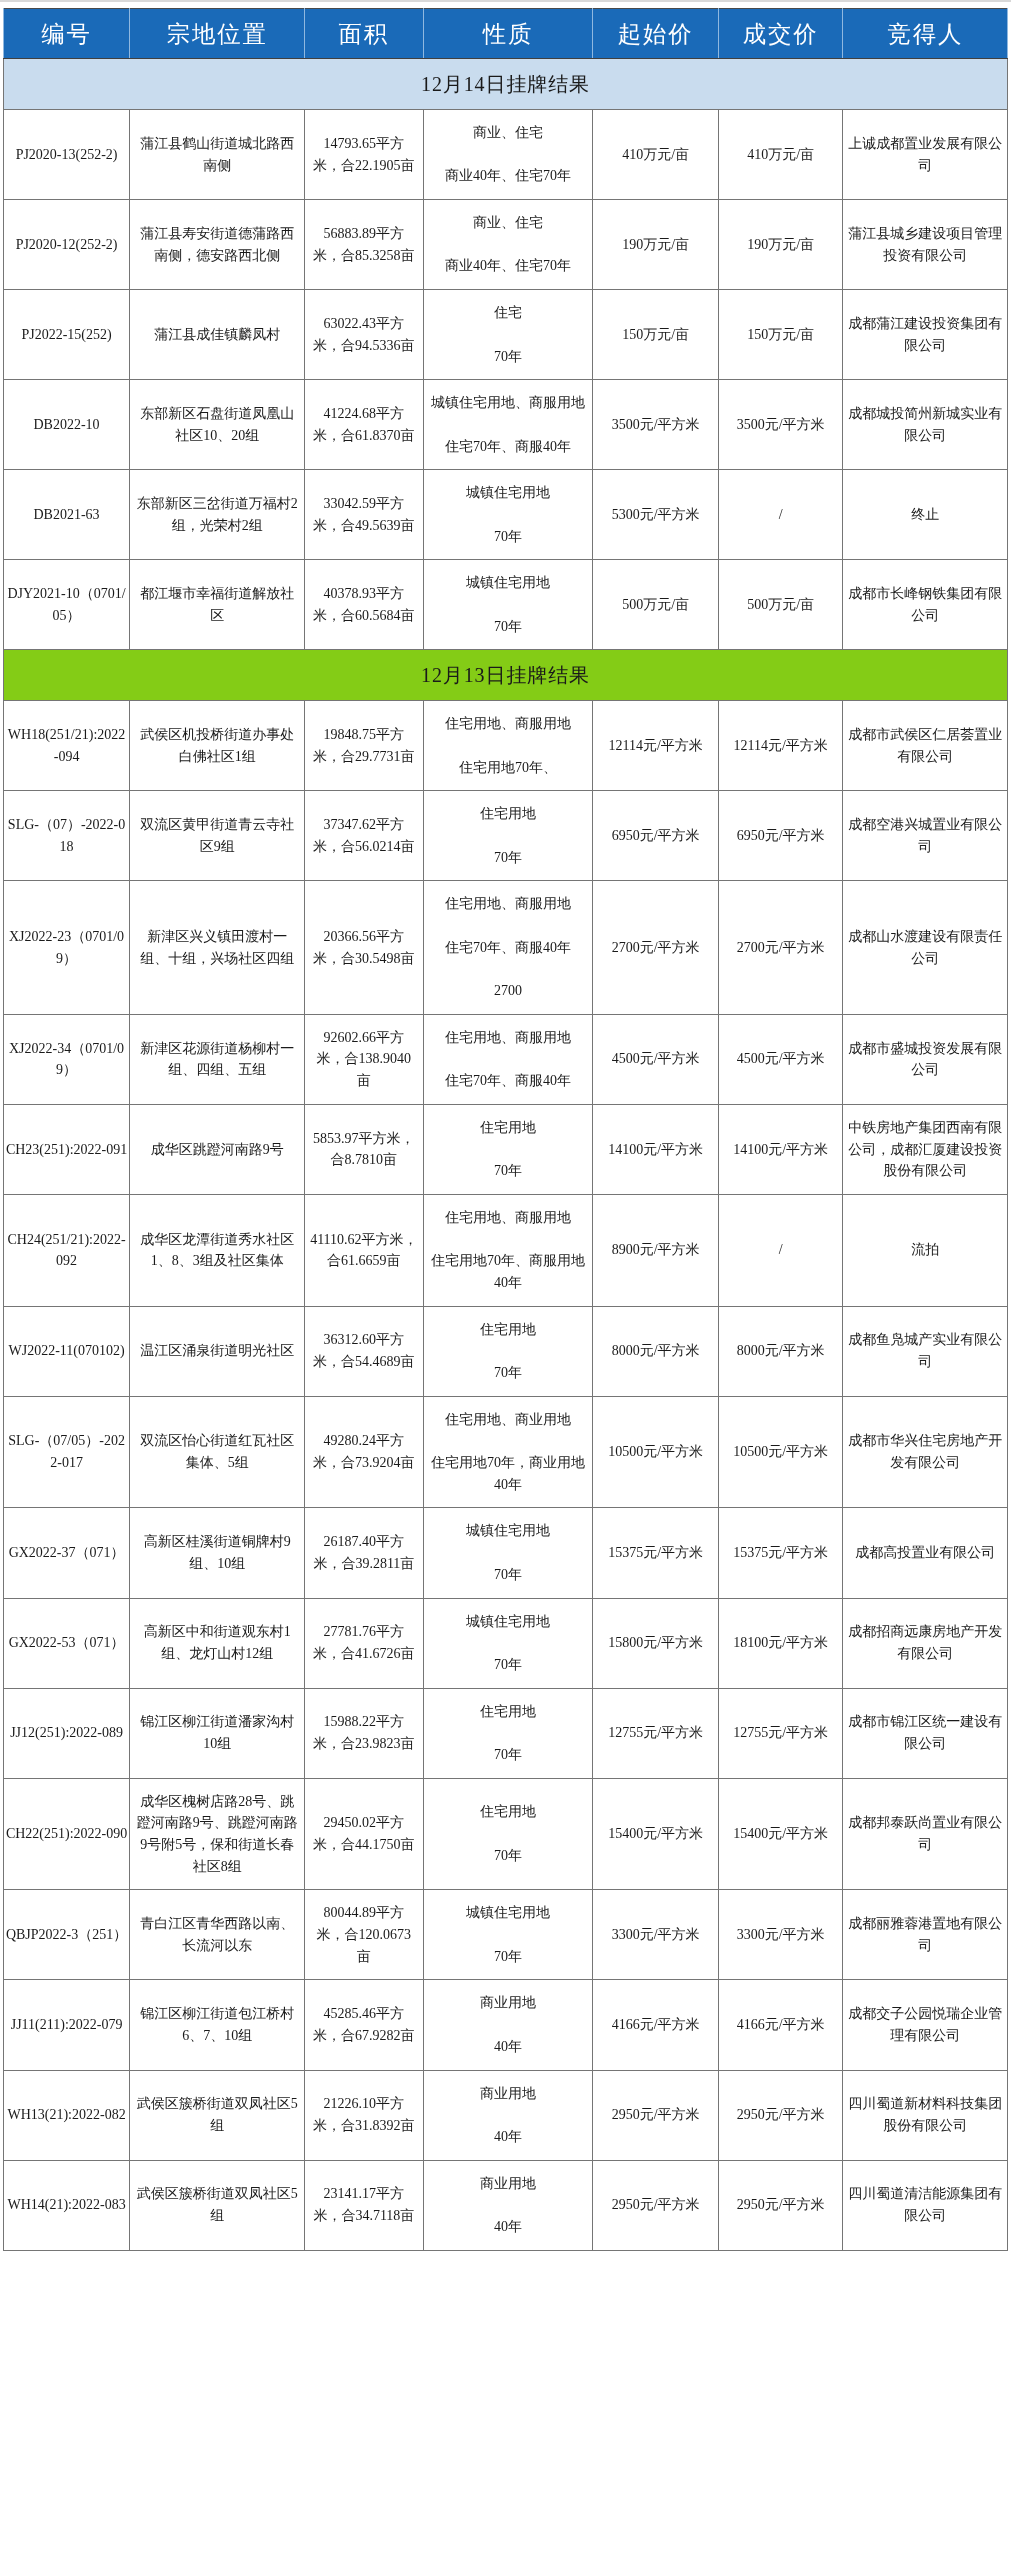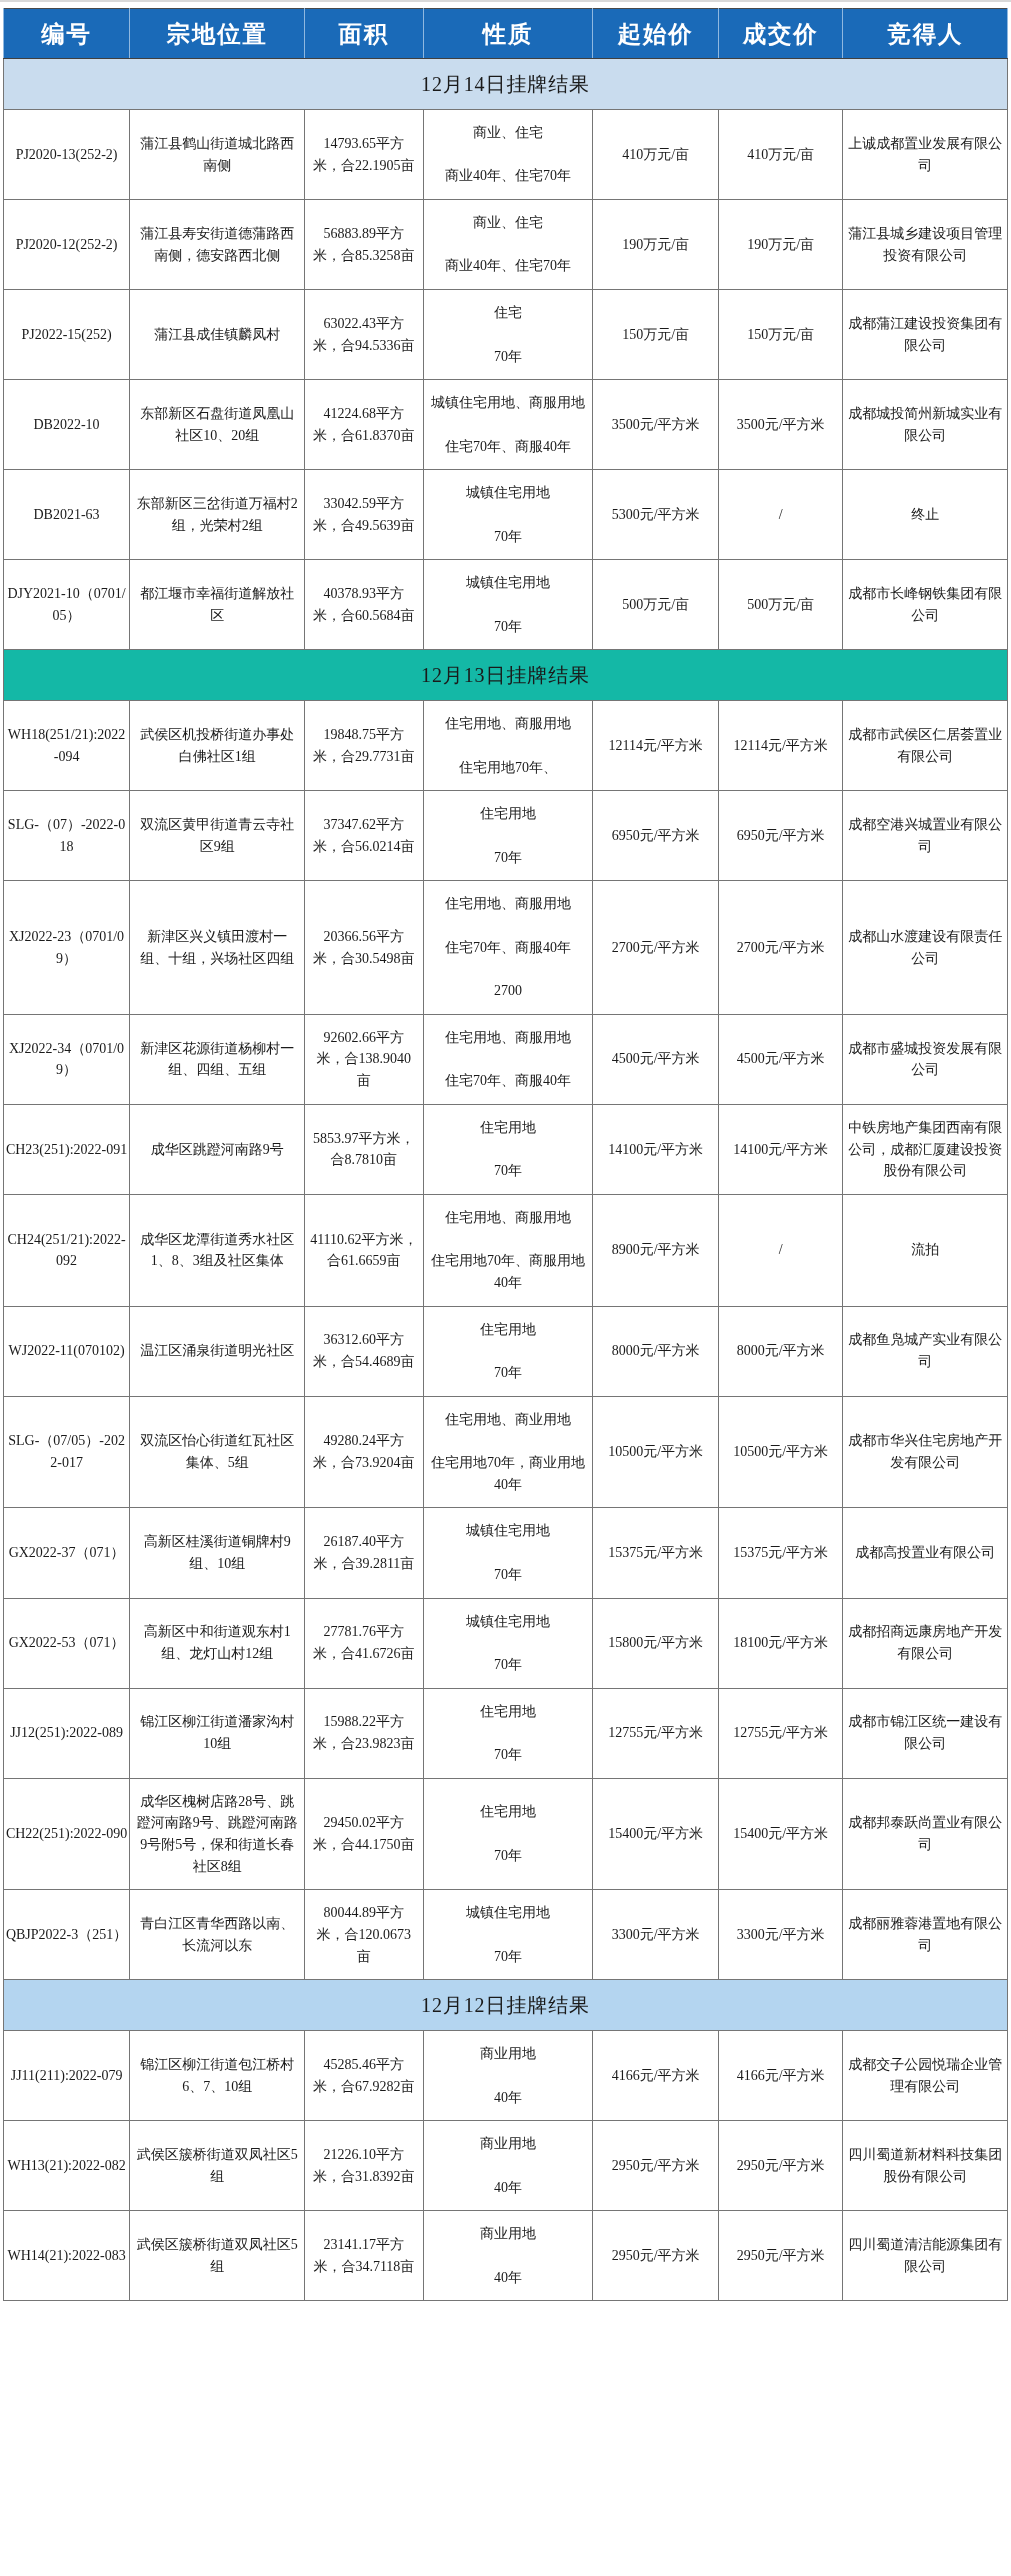--- a/index.html
+++ b/index.html
@@ -13,21 +13,21 @@
   table.grid{
     width:100%;
     border-collapse:collapse;
     table-layout:fixed;
     border:1.9px solid #4a4a4a;
   }
   th{
     background:var(--header-bg,#1a6ab8);
     color:var(--header-text,#ffffff);
     font-size:23.4px;
-    font-weight:bold;
+    font-weight:normal;
     letter-spacing:1.9px;
     padding:8.4px 1.9px;
     border-left:0.9px solid #8fb8e0;
     border-right:0.9px solid #8fb8e0;
     border-bottom:1.9px solid #3f3f3f;
     text-align:center;
   }
   td{
     border:0.9px solid #757575;
     border-top:1.9px solid #4f4f4f;
@@ -145,21 +145,21 @@
     <td class="c-area">40378.93平方米，合60.5684亩</td>
     <td class="c-nature">城镇住宅用地
 
 70年</td>
     <td class="c-start">500万元/亩</td>
     <td class="c-deal">500万元/亩</td>
     <td class="c-winner">成都市长峰钢铁集团有限公司</td>
   </tr>
 
   <tr class="band">
-    <td colspan="7" class="band-cell" style="background: #14b8a6; margin-top: 15px;">12月13日挂牌结果</td>
+    <td colspan="7" class="band-cell" style="background: #84cc16; margin-top: 15px;">12月13日挂牌结果</td>
   </tr>
 
 
   <tr class="row">
     <td class="c-id">WH18(251/21):2022-094</td>
     <td class="c-loc">武侯区机投桥街道办事处白佛社区1组</td>
     <td class="c-area">19848.75平方米，合29.7731亩</td>
     <td class="c-nature">住宅用地、商服用地
 
 住宅用地70年、</td>
@@ -309,23 +309,20 @@
     <td class="c-loc">青白江区青华西路以南、长流河以东</td>
     <td class="c-area">80044.89平方米，合120.0673亩</td>
     <td class="c-nature">城镇住宅用地
 
 70年</td>
     <td class="c-start">3300元/平方米</td>
     <td class="c-deal">3300元/平方米</td>
     <td class="c-winner">成都丽雅蓉港置地有限公司</td>
   </tr>
 
-  <tr class="band">
-    <td colspan="7" class="band-cell" style="background: rgb(180, 213, 240);">12月12日挂牌结果</td>
-  </tr>
 
   <tr class="row">
     <td class="c-id">JJ11(211):2022-079</td>
     <td class="c-loc">锦江区柳江街道包江桥村6、7、10组</td>
     <td class="c-area">45285.46平方米，合67.9282亩</td>
     <td class="c-nature">商业用地
 
 40年</td>
     <td class="c-start">4166元/平方米</td>
     <td class="c-deal">4166元/平方米</td>

